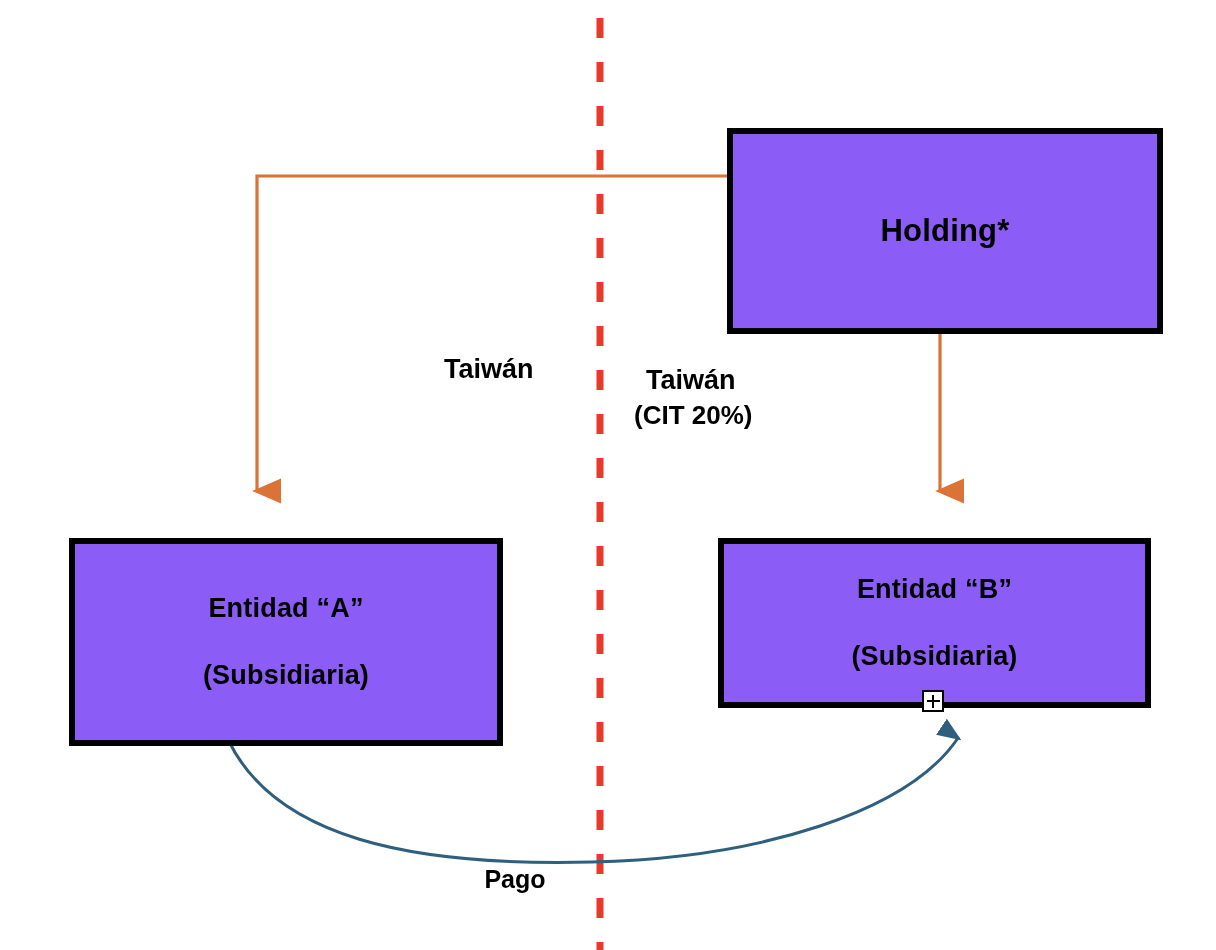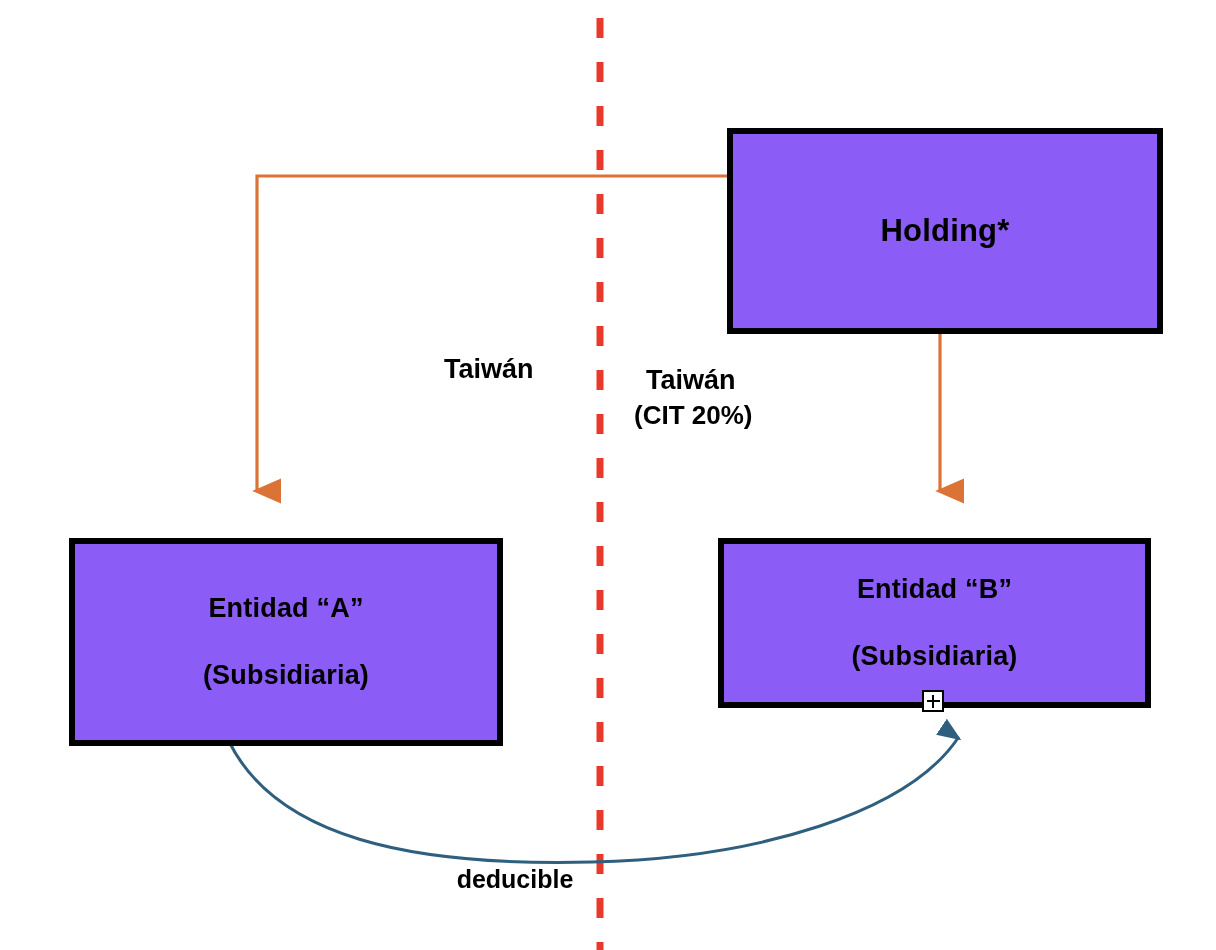--- a/index.html
+++ b/index.html
@@ -159,16 +159,16 @@
   <div id="expand-toggle">
     <span class="plus-h"></span>
     <span class="plus-v"></span>
   </div>
 
   <div class="map-label" id="label-mexico">Taiwán</div>
   <div class="map-label" id="label-taiwan">Taiwán</div>
   <div id="label-cit">(CIT 20%)</div>
 
   <div id="label-pago">
-    <div>deducible</div>
+    <div>Pago</div>
   </div>
 
 </div>
 
 </body></html>

